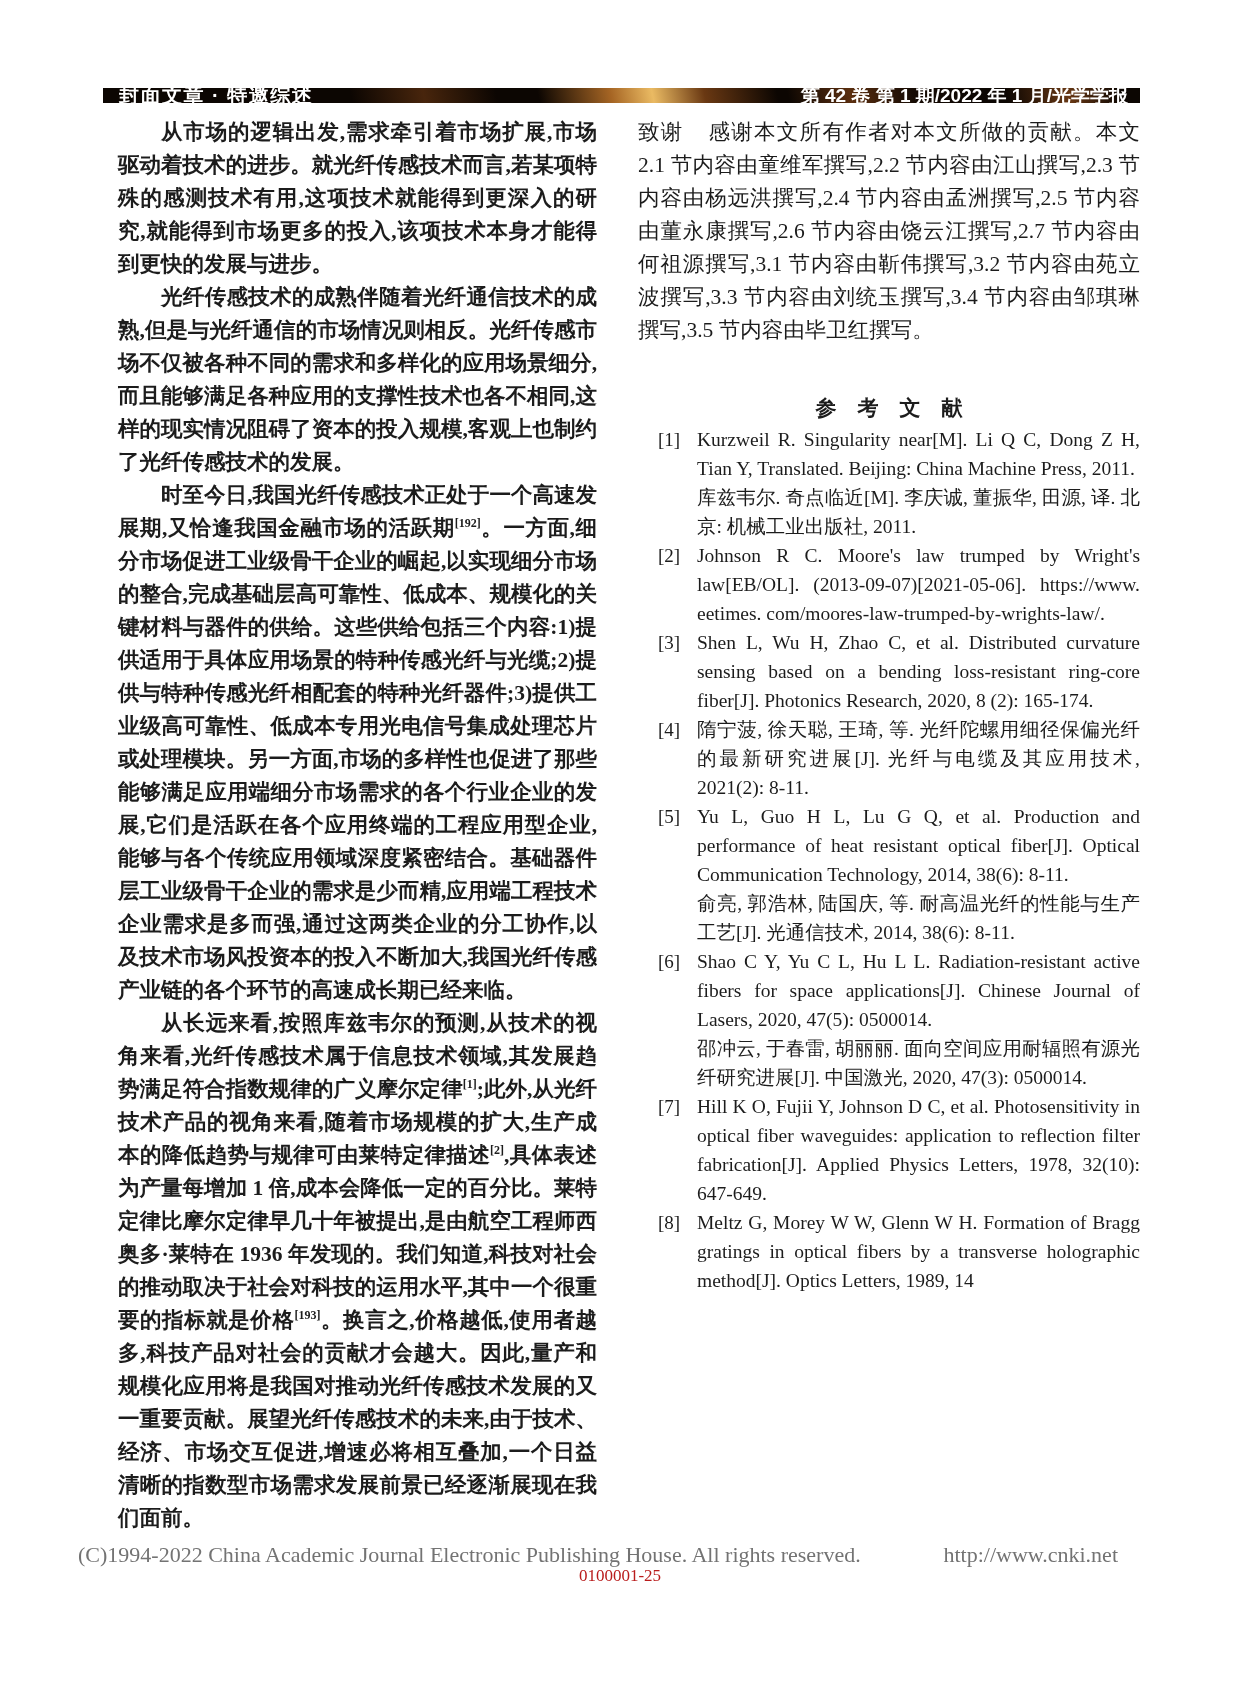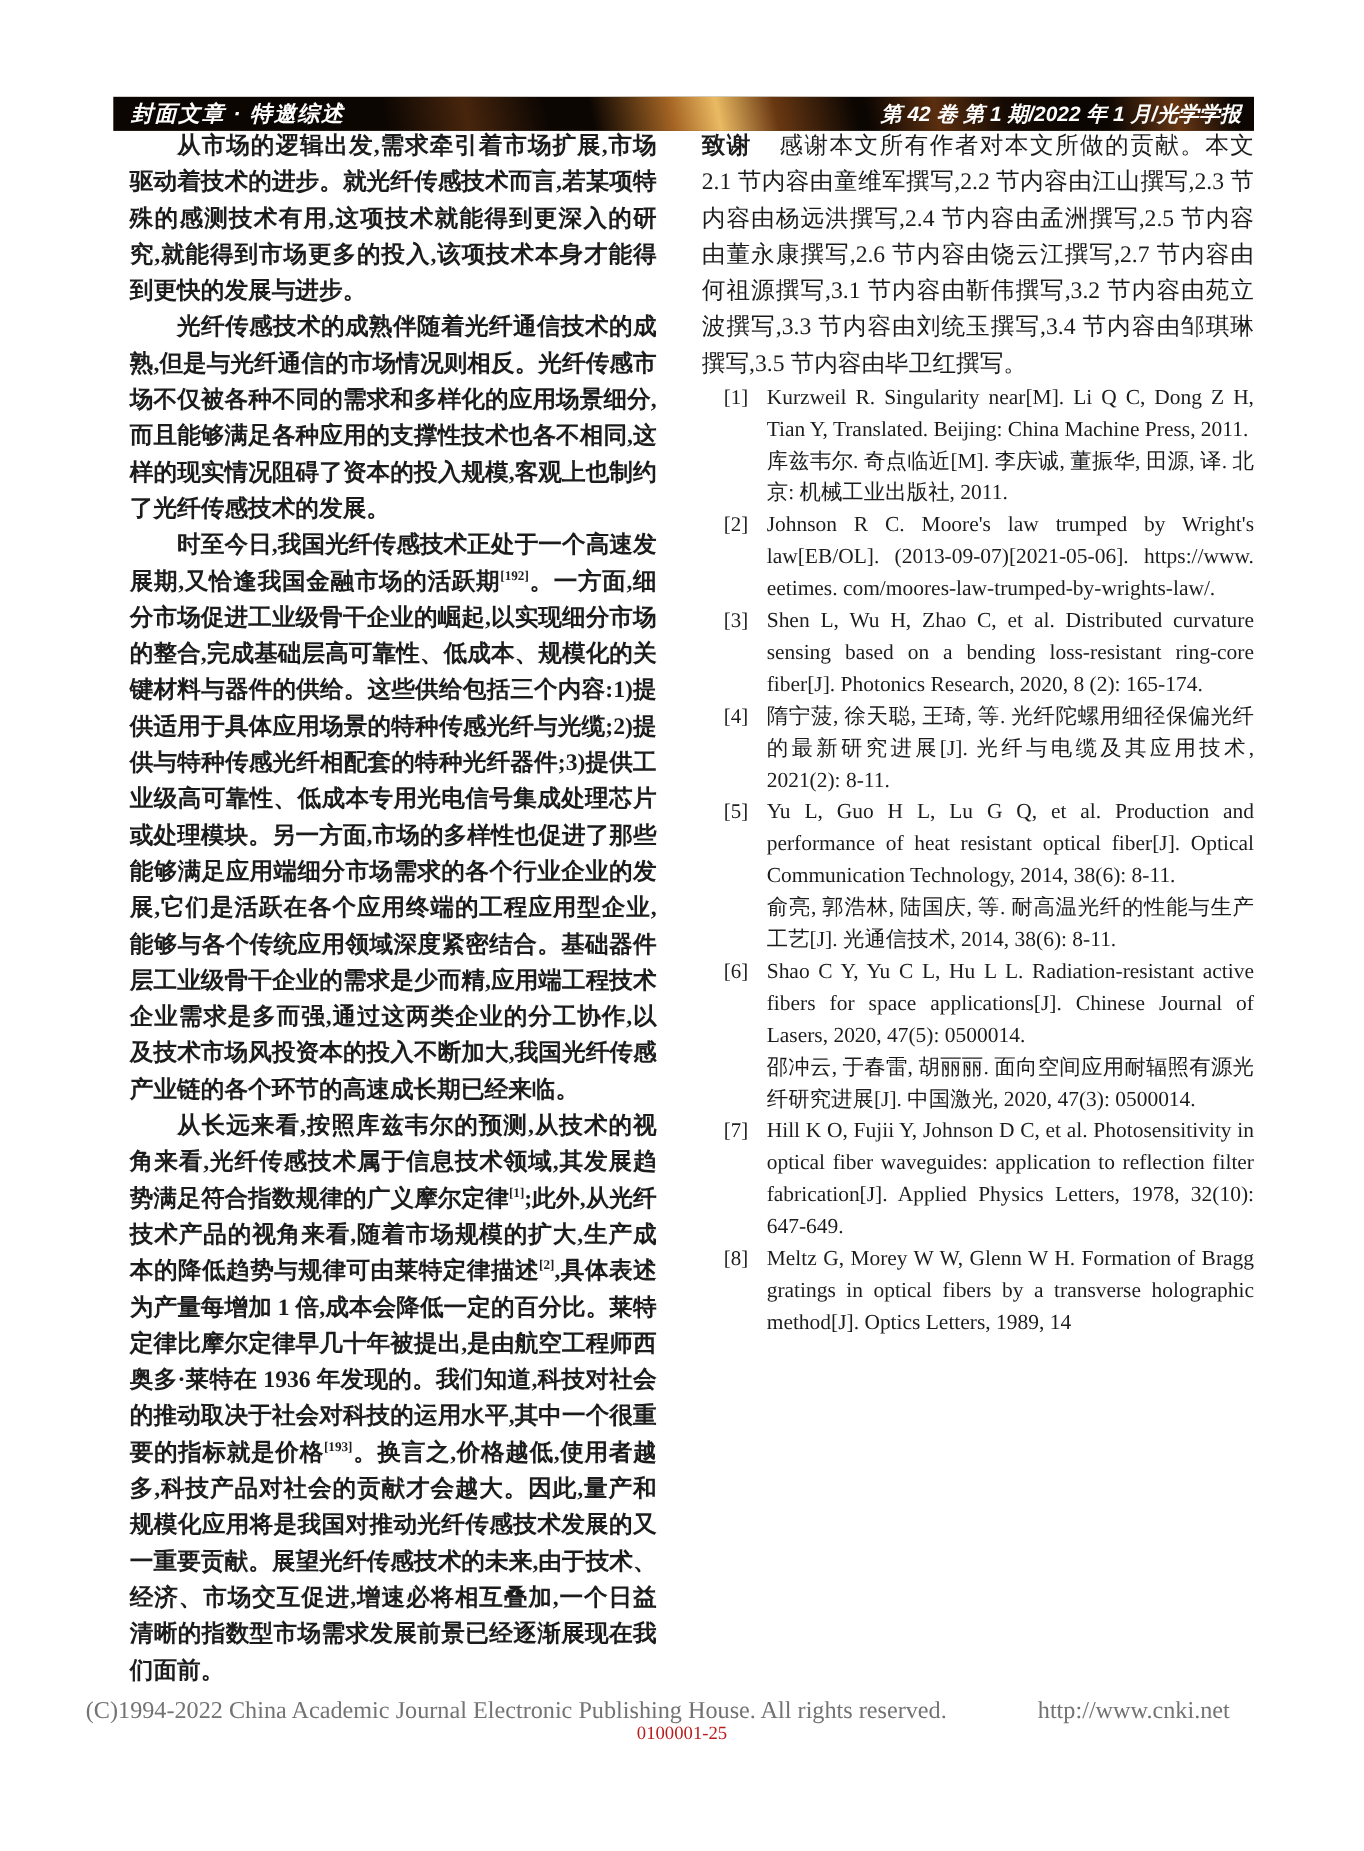--- a/index.html
+++ b/index.html
@@ -1,41 +1,41 @@
 <!DOCTYPE html>
 <html><head>
 <meta charset="utf-8">
 <style>
   html,body{margin:0;padding:0;background:#ffffff;}
   .page{position:relative;width:1240px;height:1683px;background:#ffffff;overflow:hidden;
         font-family:"Liberation Serif","DejaVu Serif",serif;color:#1c1c1c;}
 
   
-  .header-bar{position:absolute;left:103px;top:88px;width:1037px;height:31px;
+  .header-bar{position:absolute;left:103px;top:88px;width:1037px;height:15px;
     display:flex;justify-content:space-between;align-items:center;
     padding:0 12px 0 16px;box-sizing:border-box;
     font-family:"Liberation Sans","DejaVu Sans",sans-serif;
     background-color:#0c0602;
     background-image:
       linear-gradient(78deg, rgba(0,0,0,0) 24%, rgba(104,54,18,0.65) 31%, rgba(25,12,4,0) 38%),
       linear-gradient(78deg, rgba(0,0,0,0) 42%, rgba(193,118,42,0.85) 49%, rgba(246,196,104,0.95) 53%, rgba(137,73,24,0.75) 58%, rgba(0,0,0,0) 65%),
       linear-gradient(78deg, rgba(0,0,0,0) 66%, rgba(117,60,20,0.75) 72%, rgba(40,19,6,0.35) 78%, rgba(0,0,0,0) 84%),
-      linear-gradient(78deg, rgba(0,0,0,0) 87%, rgba(142,76,28,0.7) 93%, rgba(0,0,0,0) 98%); font-style: italic;}
+      linear-gradient(78deg, rgba(0,0,0,0) 87%, rgba(142,76,28,0.7) 93%, rgba(0,0,0,0) 98%);}
   .hdr-left{color:#ffffff;font-weight:bold;font-size:20px;letter-spacing:1.5px;white-space:nowrap;}
   .hdr-right{color:#ffffff;font-weight:bold;font-size:19px;white-space:nowrap;}
 
   
   .col-left{position:absolute;left:118px;top:116px;width:479px;}
   .col-right{position:absolute;left:638px;top:116px;width:502px;}
   p.para{margin:0;font-size:21.5px;line-height:33px;text-align:justify;}
   p.indent{text-indent:2em;font-weight:bold;}
   sup{font-size:12px;line-height:0;}
 
   .ack{margin:0;font-size:21.5px;line-height:33px;text-align:justify;}
-  .ack b{font-weight:bold;}
+  .ack b{font-weight:normal;}
   .ack .ack-gap{display:inline-block;width:1.1em;}
 
   .refs-title{margin:45px 0 0 0;text-align:center;font-size:21px;font-weight:bold;line-height:33px;}
 
   .ref{display:flex;padding-left:20px;}
   .ref-num{flex:none;width:39px;font-size:19px;line-height:29px;}
   .ref-body{flex:1;min-width:0;}
   .ref-body p{margin:0;font-size:19.5px;line-height:29px;text-align:justify;}
 
   
@@ -56,20 +56,21 @@
 
   <div class="col-left" id="left-col">
       <p class="para indent"><span>从市场的逻辑出发,需求牵引着市场扩展,市场驱动着技术的进步。就光纤传感技术而言,若某项特殊的感测技术有用,这项技术就能得到更深入的研究,就能得到市场更多的投入,该项技术本身才能得到更快的发展与进步。</span></p>
       <p class="para indent"><span>光纤传感技术的成熟伴随着光纤通信技术的成熟,但是与光纤通信的市场情况则相反。光纤传感市场不仅被各种不同的需求和多样化的应用场景细分,而且能够满足各种应用的支撑性技术也各不相同,这样的现实情况阻碍了资本的投入规模,客观上也制约了光纤传感技术的发展。</span></p>
       <p class="para indent"><span>时至今日,我国光纤传感技术正处于一个高速发展期,又恰逢我国金融市场的活跃期</span><sup>[192]</sup><span>。一方面,细分市场促进工业级骨干企业的崛起,以实现细分市场的整合,完成基础层高可靠性、低成本、规模化的关键材料与器件的供给。这些供给包括三个内容:1)提供适用于具体应用场景的特种传感光纤与光缆;2)提供与特种传感光纤相配套的特种光纤器件;3)提供工业级高可靠性、低成本专用光电信号集成处理芯片或处理模块。另一方面,市场的多样性也促进了那些能够满足应用端细分市场需求的各个行业企业的发展,它们是活跃在各个应用终端的工程应用型企业,能够与各个传统应用领域深度紧密结合。基础器件层工业级骨干企业的需求是少而精,应用端工程技术企业需求是多而强,通过这两类企业的分工协作,以及技术市场风投资本的投入不断加大,我国光纤传感产业链的各个环节的高速成长期已经来临。</span></p>
       <p class="para indent"><span>从长远来看,按照库兹韦尔的预测,从技术的视角来看,光纤传感技术属于信息技术领域,其发展趋势满足符合指数规律的广义摩尔定律</span><sup>[1]</sup><span>;此外,从光纤技术产品的视角来看,随着市场规模的扩大,生产成本的降低趋势与规律可由莱特定律描述</span><sup>[2]</sup><span>,具体表述为产量每增加 1 倍,成本会降低一定的百分比。莱特定律比摩尔定律早几十年被提出,是由航空工程师西奥多·莱特在 1936 年发现的。我们知道,科技对社会的推动取决于社会对科技的运用水平,其中一个很重要的指标就是价格</span><sup>[193]</sup><span>。换言之,价格越低,使用者越多,科技产品对社会的贡献才会越大。因此,量产和规模化应用将是我国对推动光纤传感技术发展的又一重要贡献。展望光纤传感技术的未来,由于技术、经济、市场交互促进,增速必将相互叠加,一个日益清晰的指数型市场需求发展前景已经逐渐展现在我们面前。</span></p>
     </div>
 
   <div class="col-right">
     <p class="ack" id="ack"><b>致谢</b><span class="ack-gap"></span><span>感谢本文所有作者对本文所做的贡献。本文 2.1 节内容由童维军撰写,2.2 节内容由江山撰写,2.3 节内容由杨远洪撰写,2.4 节内容由孟洲撰写,2.5 节内容由董永康撰写,2.6 节内容由饶云江撰写,2.7 节内容由何祖源撰写,3.1 节内容由靳伟撰写,3.2 节内容由苑立波撰写,3.3 节内容由刘统玉撰写,3.4 节内容由邹琪琳撰写,3.5 节内容由毕卫红撰写。</span></p>
+    <h3 class="refs-title">参　考　文　献</h3>
     <div id="refs">
         <div class="ref">
           <span class="ref-num">[1]</span>
           <div class="ref-body">
             <p>Kurzweil R. Singularity near[M]. Li Q C, Dong Z H, Tian Y, Translated. Beijing: China Machine Press, 2011.</p>
             <p>库兹韦尔. 奇点临近[M]. 李庆诚, 董振华, 田源, 译. 北京: 机械工业出版社, 2011.</p>
           </div>
         </div>
         <div class="ref">
           <span class="ref-num">[2]</span>

